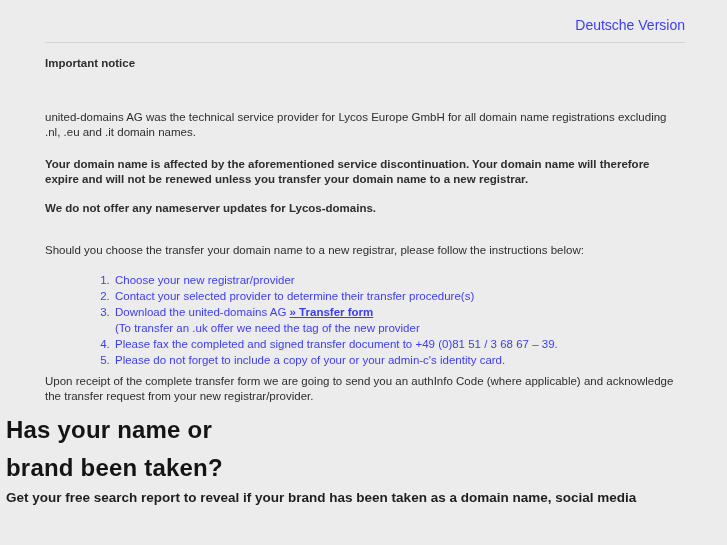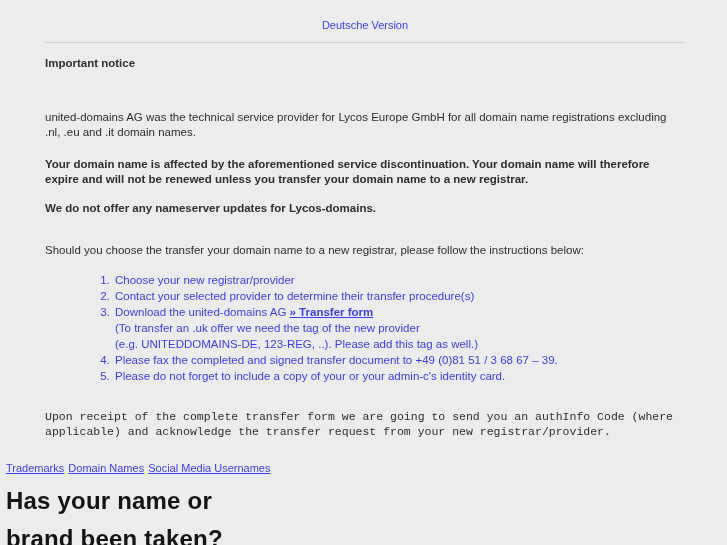--- a/index.html
+++ b/index.html
@@ -6,33 +6,33 @@
   body {
     width:727px; height:545px; overflow:hidden;
     background:#ececec;
     font-family:"Liberation Sans","DejaVu Sans",sans-serif;
     color:#2e2e2e;
   }
   a { color:#3d3df0; cursor:pointer; }
 
   .content { padding:0 42px 0 45px; }
 
-  .lang-row { text-align:center; padding-top:19px; font-size:11px; line-height:13px; }
+  .lang-row { text-align:right; padding-top:19px; font-size:14px; line-height:13px; }
   .lang-link { text-decoration:none; }
 
   hr.rule { border:none; border-top:1px solid #d4d4d4; margin:10px 0 0 0; }
 
   .para { font-size:11.5px; line-height:15px; margin:0; }
   .bold { font-weight:bold; }
   .intro        { margin-top:39px; }
   .notice-head  { margin-top:13px; }
   .warning-1    { margin-top:17px; }
   .warning-2    { margin-top:14px; }
   .instructions { margin-top:27px; }
-  .closing      { margin-top:25px;font-family:Liberation Mono, monospace; }
+  .closing      { margin-top:6px; }
 
   ol.steps {
     margin:14px 0 0 0; padding-left:68px;
     font-size:11.5px; line-height:16px;
     color:#3d3df0;
   }
   ol.steps li { padding-left:2px; }
   .transfer-link { font-weight:bold; text-decoration:underline; }
   .note { color:#3d3df0; }
 
@@ -78,39 +78,33 @@
     <ol class="steps">
       <li>
         <span>Choose your new registrar/provider</span>
       </li>
       <li>
         <span>Contact your selected provider to determine their transfer procedure(s)</span>
       </li>
       <li>
         <span>Download the united-domains AG </span><a class="transfer-link" href="#">» Transfer form</a>
         <div class="note">(To transfer an .uk offer we need the tag of the new provider</div>
-        <div class="note">(e.g. UNITEDDOMAINS-DE, 123-REG, ..). Please add this tag as well.)</div>
       </li>
       <li>
         <span>Please fax the completed and signed transfer document to +49 (0)81 51 / 3 68 67 – 39.</span>
       </li>
       <li>
         <span>Please do not forget to include a copy of your or your admin-c's identity card.</span>
       </li>
     </ol>
 
     <p class="para closing">Upon receipt of the complete transfer form we are going to send you an authInfo Code (where applicable) and acknowledge the transfer request from your new registrar/provider.</p>
   </div>
 
   <div class="footer">
-    <div class="footer-links">
-      <a href="#">Trademarks</a>
-      <a href="#">Domain Names</a>
-      <a href="#">Social Media Usernames</a>
-    </div>
 
     <div class="headline headline-1">Has your name or</div>
 
     <div class="headline headline-2">brand been taken?</div>
 
     <div class="teaser">Get your free search report to reveal if your brand has been taken as a domain name, social media</div>
   </div>
 </div>
 
 </body></html>

